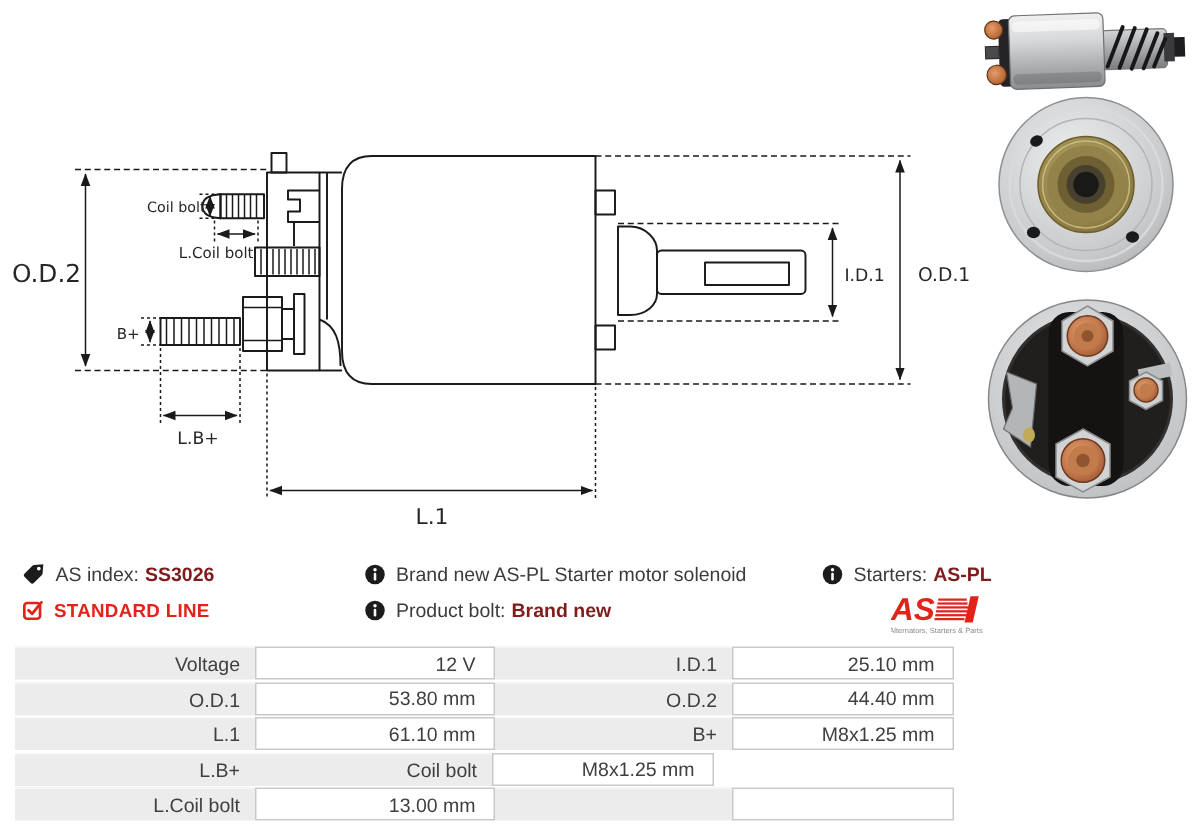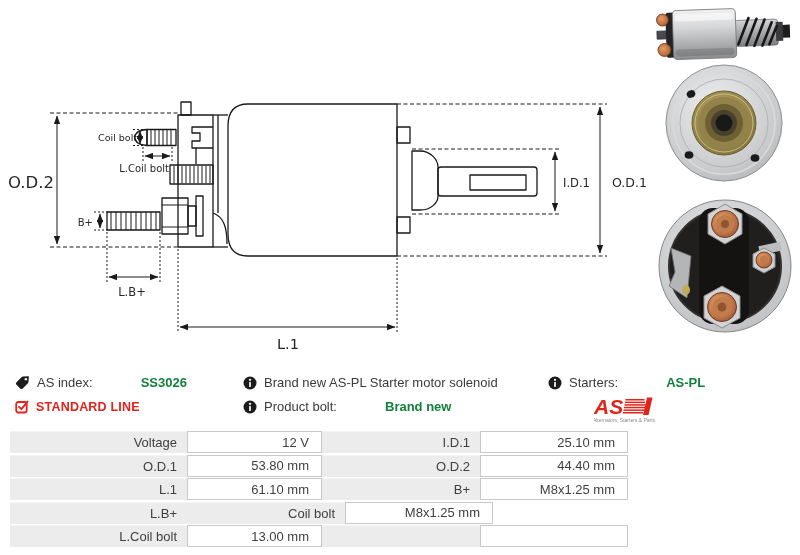--- a/index.html
+++ b/index.html
@@ -12,33 +12,33 @@
   #photo-back{left:655px;top:186px;}
 
   
   .infobar{position:absolute;left:0;top:374px;width:800px;height:54px;}
   .info-col{position:absolute;top:0;}
   #info-col1{left:15px;}
   #info-col2{left:243px;}
   #info-col3{left:548px;}
   .info-row{display:flex;align-items:center;gap:7px;height:17px;margin-bottom:7px;
             font-size:13px;white-space:nowrap;}
-  .info-row b{color:#15803d;margin-left:44px;}
+  .info-row b{color:#7f1d1d;}
   .lbl-val{display:flex;gap:4px;}
   .standard-line{font-weight:bold;font-size:12.5px;letter-spacing:.2px;color:#e2231a;}
   .logo-wrap{margin-left:46px;margin-top:-2px;}
 
   
   .spec-table{position:absolute;left:10px;top:431px;width:640px;}
   .spec-row{display:flex;height:22px;margin-bottom:1.5px;}
   .cell{box-sizing:border-box;display:flex;align-items:center;justify-content:flex-end;
         font-size:13px;color:#3f3f40;}
   .cell.lbl{background:#ececec;padding-right:10px;border-top:1px solid #f5f5f5;}
   .cell.val{background:#fff;border:1px solid #c9c9c9;padding-right:12px;}
-  .w1{width:177px;}.w2{width:135px;}.w3{width:158px;}.w4{width:148px;}
+  .w1{width:160px;}.w2{width:160px;}.w3{width:158px;}.w4{width:148px;}
 
   
   .dln{stroke:#1a1a1a;stroke-width:1.3;fill:none;stroke-linejoin:round;stroke-linecap:butt;}
   .dthin{stroke:#1a1a1a;stroke-width:1;fill:none;}
   .ddash{stroke:#1a1a1a;stroke-width:1;fill:none;stroke-dasharray:4 2.5;}
   .ddot{stroke:#1a1a1a;stroke-width:1;fill:none;stroke-dasharray:2 2;}
   .dtxt{fill:#262626;font-family:"DejaVu Sans",sans-serif;}
 </style>
 </head>
 <body>

